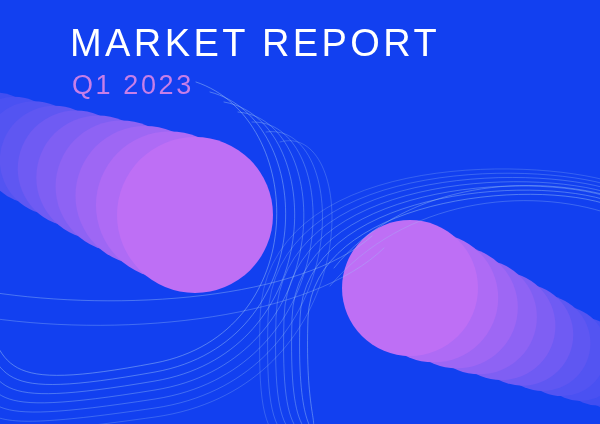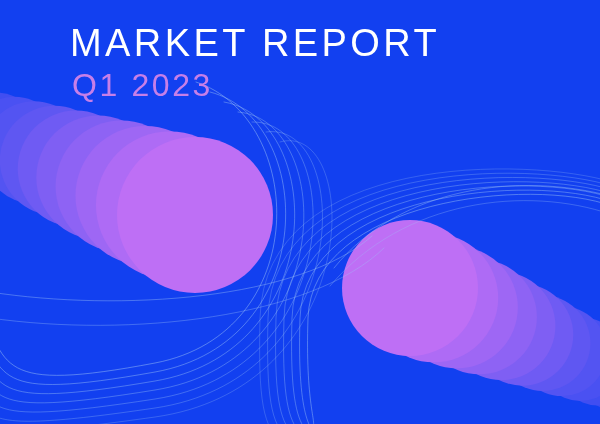--- a/index.html
+++ b/index.html
@@ -37,21 +37,21 @@
     font-size: 38px;
     line-height: 42px;
     font-weight: 300;
     letter-spacing: 3.4px;
     color: #ffffff;
     white-space: nowrap;
   }
   .title-sub {
     margin: 2px 0 0 2px;
     font-family: "Liberation Sans", sans-serif;
-    font-size: 32px;
+    font-size: 27px;
     line-height: 38px;
     font-weight: 300;
     letter-spacing: 2.6px;
     color: #c77fe8;
     white-space: nowrap;
   }
 </style>
 </head>
 <body>
 

